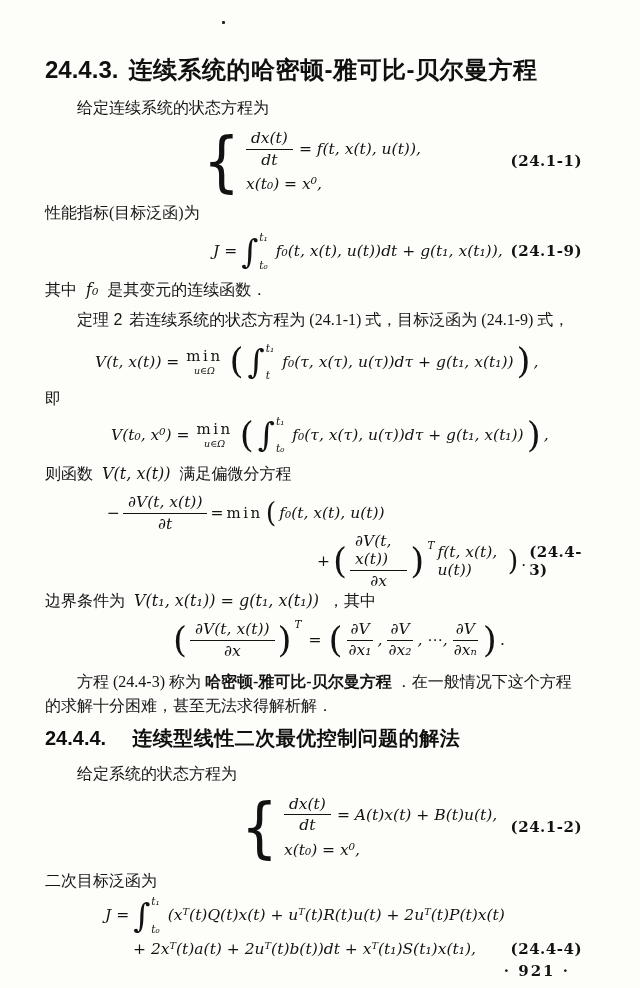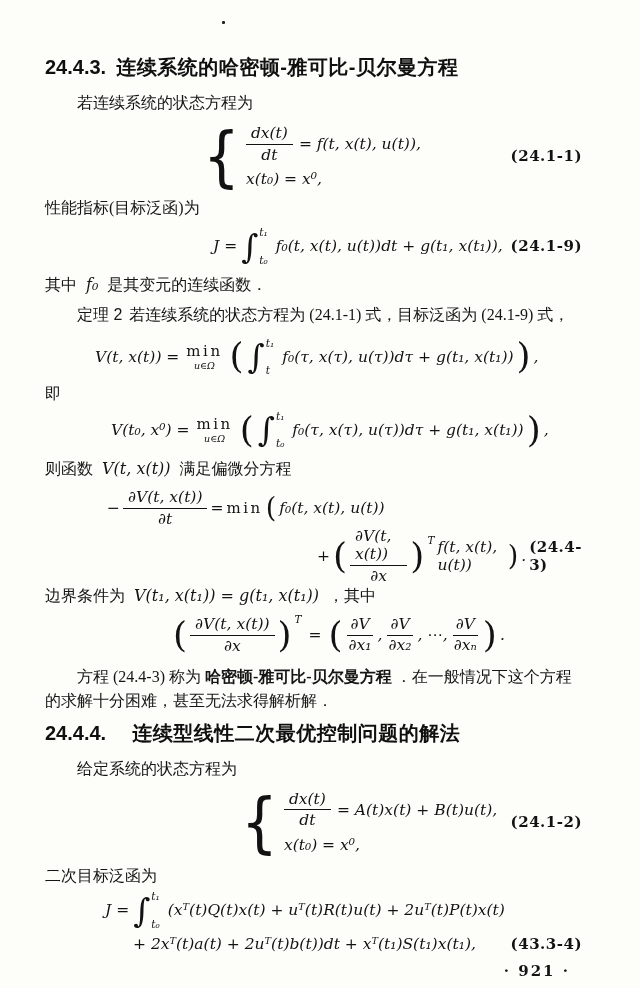--- a/index.html
+++ b/index.html
@@ -14,21 +14,21 @@
     color:var(--ink);
     font-family:"Liberation Serif","DejaVu Serif",serif;
     overflow:hidden;
     position:relative;
   }
   .page{ padding:18px 58px 0 45px; position:relative; height:988px; }
   .artifact{ position:absolute; left:222px; top:21px; width:3px; height:3px; background:#222; border-radius:1px; }
 
   
   .h{ font-family:var(--sans); font-weight:700; color:#101010; display:flex; align-items:baseline; }
-  .h1{ font-size:20px; margin-top:36px; letter-spacing:0.5px;}
+  .h1{ font-size:24px; margin-top:36px; letter-spacing:0.5px;}
   .h2{ font-size:20px; margin-top:8px; letter-spacing:0.5px;}
   .h .num{ margin-right:10px; letter-spacing:0; }
   .h2 .num{ margin-right:26px; }
 
   
   .p{ font-size:16px; line-height:1.45; margin-top:8px; }
   .ind{ padding-left:2em; }
   .m{ font-family:var(--serif); font-style:italic; }
   .b{ font-weight:700; }
   .thm-label{ font-weight:400; font-family:var(--sans); margin-right:3px; }
@@ -72,21 +72,21 @@
 <body>
 
 <div class="page">
   <span class="artifact"></span>
 
   <div class="h h1">
     <span class="num">24.4.3.</span>
     <span>连续系统的哈密顿-雅可比-贝尔曼方程</span>
   </div>
 
-  <div class="p ind" style="margin-top:10px;">若连续系统的状态方程为</div>
+  <div class="p ind" style="margin-top:10px;">给定连续系统的状态方程为</div>
 
   <div class="eq" style="margin-top:2px; margin-left:158px; height:80px;">
     <span class="sys">
       <span class="brace">{</span>
       <span class="syslines">
         <span class="sysline">
           <span class="frac">
             <span class="num">dx(t)</span>
             <span class="den">dt</span>
           </span>
@@ -272,18 +272,18 @@
         <span class="bigint">∫</span>
         <span class="intlims">
           <span>t₁</span>
           <span>t₀</span>
         </span>
       </span>
       <span>(xᵀ(t)Q(t)x(t) + uᵀ(t)R(t)u(t) + 2uᵀ(t)P(t)x(t)</span>
     </div>
     <div class="eq" style="margin-top:0; margin-left:88px; height:26px;">
       <span>+ 2xᵀ(t)a(t) + 2uᵀ(t)b(t))dt + xᵀ(t₁)S(t₁)x(t₁),</span>
-      <span class="eqlabel-inline">(43.3-4)</span>
+      <span class="eqlabel-inline">(24.4-4)</span>
     </div>
   </div>
 
   <div class="pageno">· 921 ·</div>
 </div>
 
 </body></html>

